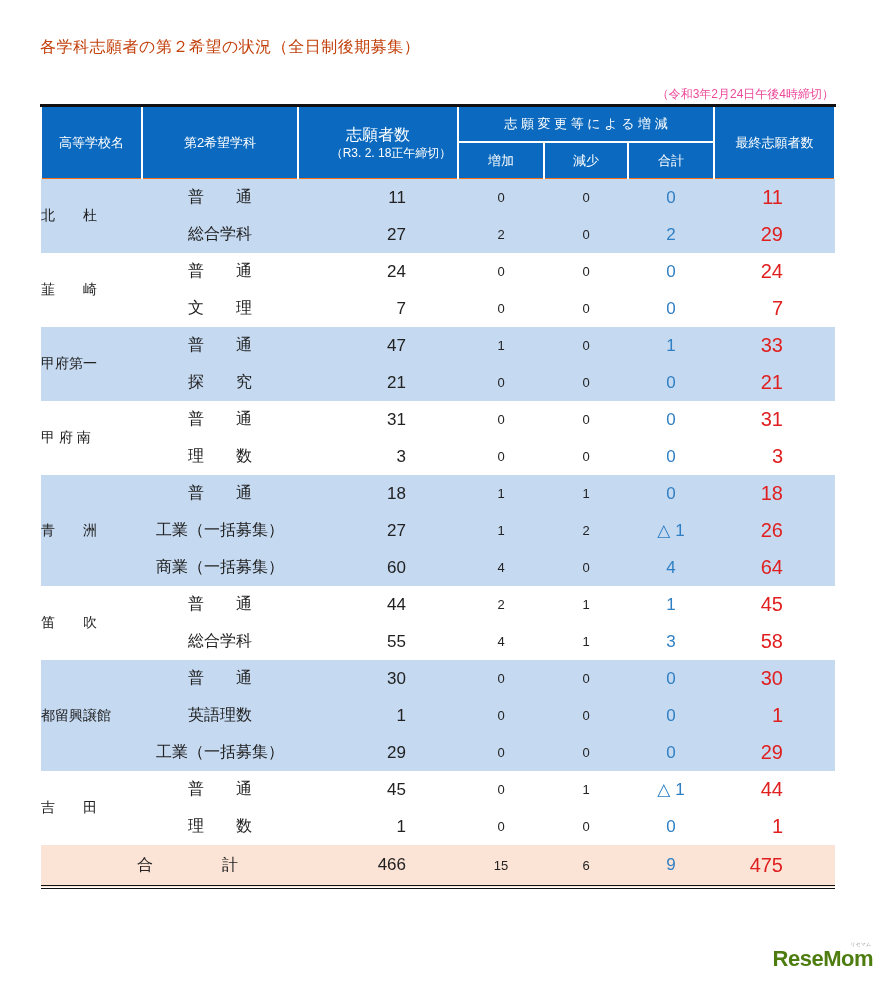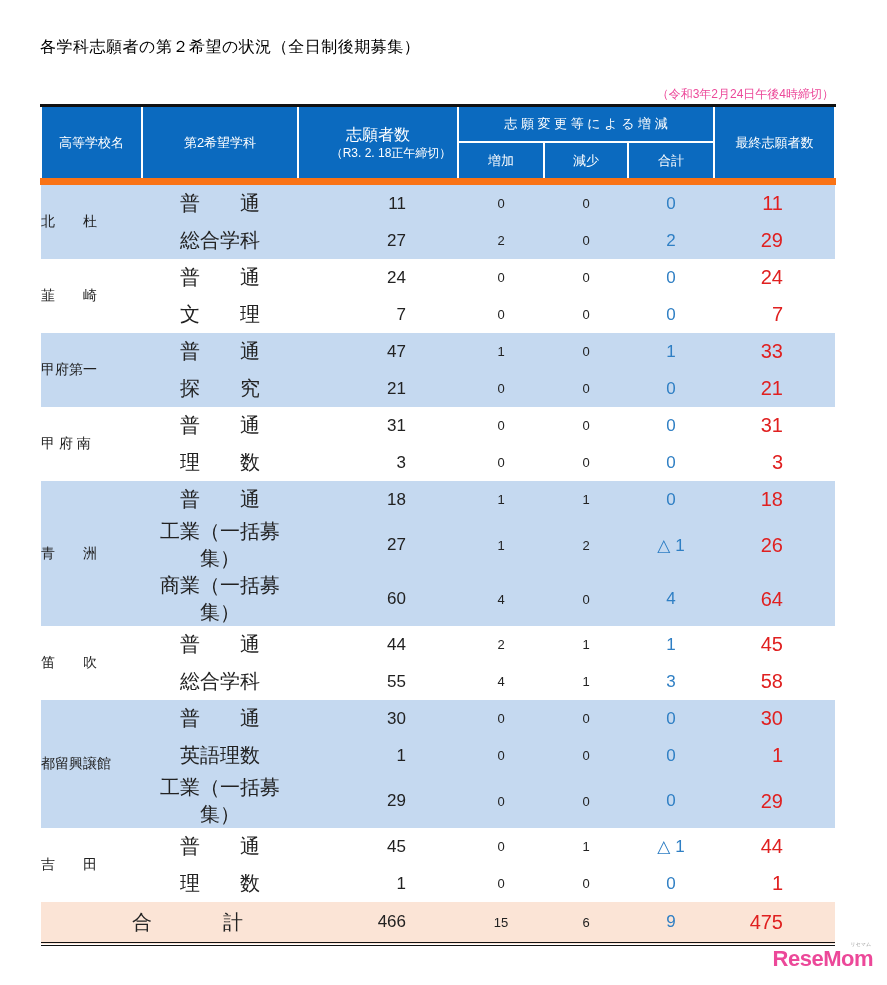--- a/index.html
+++ b/index.html
@@ -1,36 +1,36 @@
 <!DOCTYPE html>
 <html><head>
 <meta charset="utf-8">
 <style>
   html,body{margin:0;padding:0;background:#fff;}
   body{width:887px;height:985px;position:relative;font-family:"DejaVu Sans",sans-serif;color:#222;overflow:hidden;}
-  .title{position:absolute;left:40px;top:37px;font-size:16px;letter-spacing:0.5px;color:#000000;}
+  .title{position:absolute;left:40px;top:37px;font-size:16px;letter-spacing:0.5px;color:#c2410c;}
   .note{position:absolute;right:53px;top:86px;font-size:12px;color:#ec4899;font-family:"Liberation Sans Narrow","Liberation Sans",sans-serif;}
   table.main{position:absolute;left:40px;top:104px;width:794px;border-collapse:collapse;table-layout:fixed;font-family:"Liberation Sans",sans-serif;}
   table.main th{background:#0b6abf;color:#fff;font-weight:normal;font-size:13px;text-align:center;border:2px solid #fff;padding:0;}
   table.main thead tr.top th{border-top:3px solid #111;}
-  table.main thead tr:last-child th,table.main thead th.rs{border-bottom:7px solid #f97316;}
+  table.main thead tr:last-child th,table.main thead th.rs{border-bottom:1px solid #f97316;}
   .h-top{height:34px;}
   .h-sub{height:35px;}
   .sub-label{display:block;font-size:12px;line-height:14px;padding-left:26px;}
   td{height:37px;padding:0;font-size:16px;}
   tr.blue td{background:#c5d9f0;}
   tr.white td{background:#fff;}
   tr.total td{background:#fbe4d6;height:40px;border-bottom:4px double #111;}
   td.school{font-size:14px;letter-spacing:0;}
-  td.dept{text-align:center;font-size:20px;}
+  td.dept{text-align:center;font-size:16px;}
   td.num{text-align:right;padding-right:52px;font-size:17px;}
   td.small{text-align:center;font-size:13px;}
   td.sum{text-align:center;font-size:17px;color:#2f7fc4;}
   td.final{text-align:right;padding-right:52px;font-size:20px;color:#e02020;}
-  .logo{position:absolute;right:14px;top:946px;font-size:22px;font-weight:bold;color:#ec4899;font-family:"Liberation Sans",sans-serif;letter-spacing:-0.5px;}
+  .logo{position:absolute;right:14px;top:946px;font-size:22px;font-weight:bold;color:#4d7c0f;font-family:"Liberation Sans",sans-serif;letter-spacing:-0.5px;}
   .logo-sub{position:absolute;right:16px;top:941px;font-size:5px;color:#9a9a9a;}
 </style>
 </head>
 <body>
 
 <div class="title">各学科志願者の第２希望の状況（全日制後期募集）</div>
 <div class="note">（令和3年2月24日午後4時締切）</div>
 
 <table class="main">
   <colgroup>

